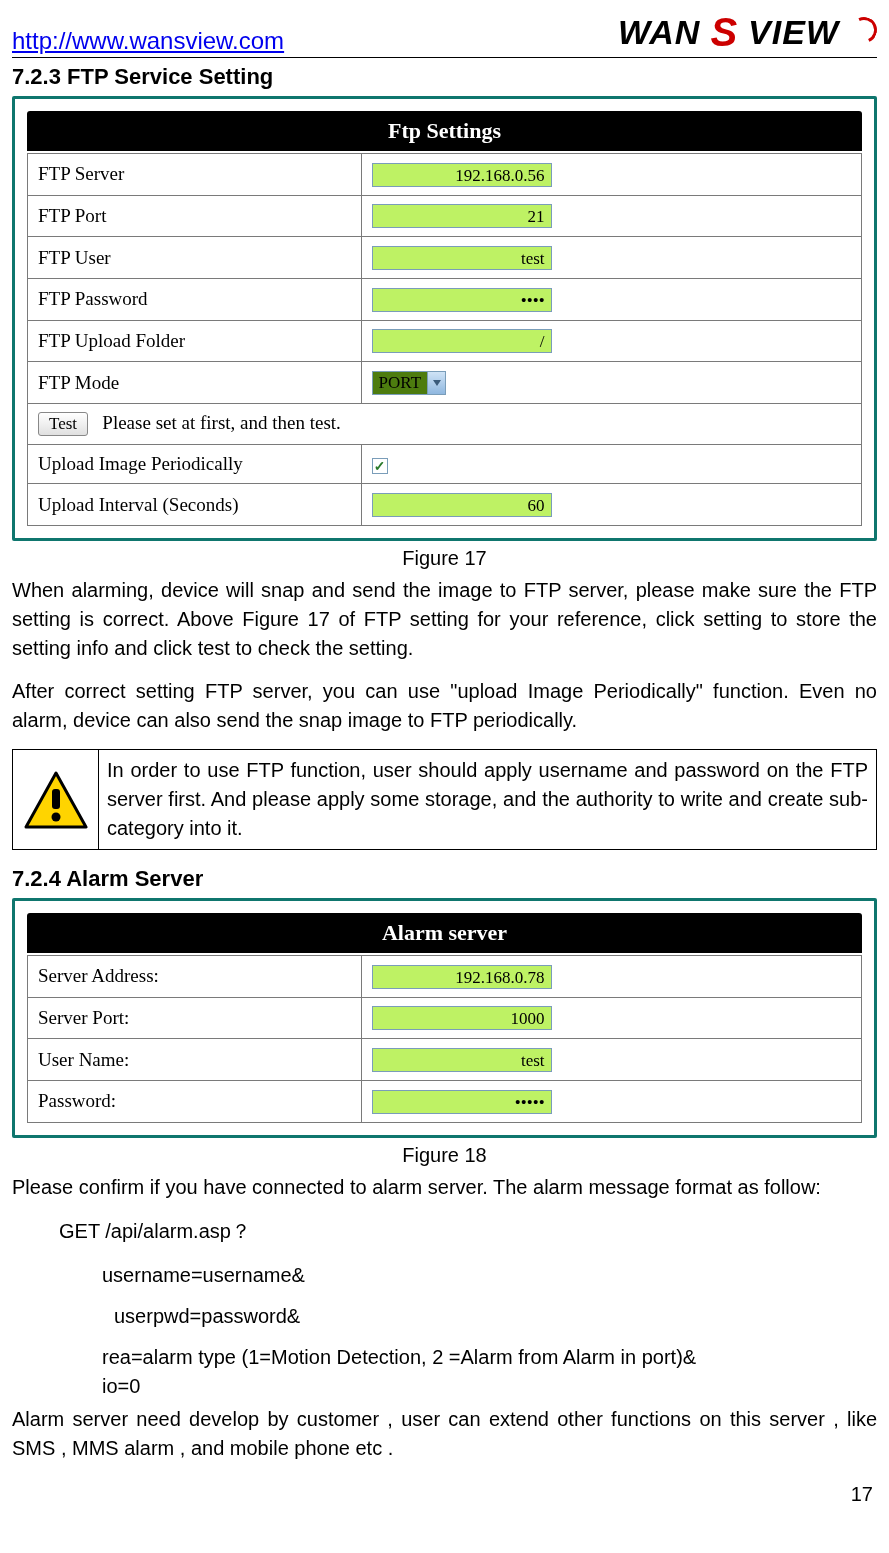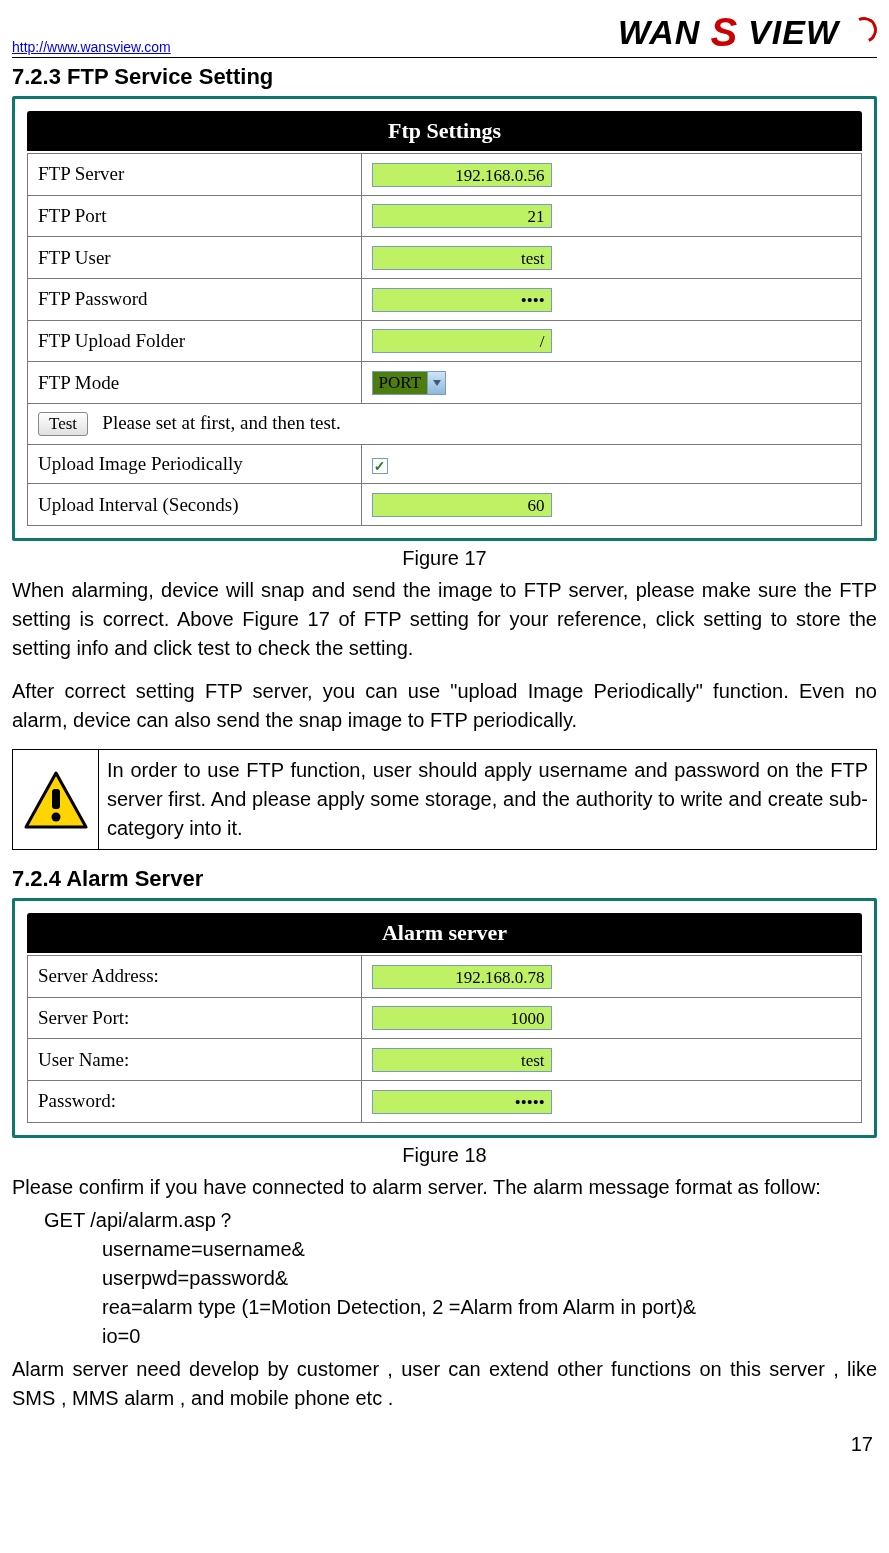--- a/index.html
+++ b/index.html
@@ -18,21 +18,21 @@
     display: flex;
     justify-content: space-between;
     align-items: flex-end;
     border-bottom: 1.5px solid #000;
     padding-bottom: 2px;
     margin-bottom: 4px;
   }
   .url {
     color: #0000EE;
     text-decoration: underline;
-    font-size: 14px;
+    font-size: 24px;
   }
   .logo {
     display: flex;
     align-items: center;
     gap: 10px;
   }
   .logo-text {
     font-weight: 900;
     letter-spacing: 1px;
   }
@@ -325,22 +325,22 @@
         <span class="faux-input">•••••</span>
       </td>
     </tr>
   </tbody>
       </table>
 </div>
 
 <div class="figure-caption">Figure 18</div>
 
 <p class="body" style="margin-bottom:4px">Please confirm if you have connected to alarm server. The alarm message format as follow:</p>
-<p class="body indent1" style="margin:0">GET /api/alarm.asp？</p>
+<p class="body indent1" style="margin:15px">GET /api/alarm.asp？</p>
 <p class="body indent2" style="margin:0">username=username&amp;</p>
-<p class="body indent2" style="margin:0">userpwd=password&amp;</p>
+<p class="body indent2" style="margin:12px">userpwd=password&amp;</p>
 <p class="body indent2" style="margin:0">rea=alarm type (1=Motion Detection, 2 =Alarm from Alarm in port)&amp;</p>
 <p class="body indent2" style="margin:0 0 4px 0">io=0</p>
 <p class="body">Alarm server need develop by customer , user can extend other functions on this server , like SMS , MMS alarm , and mobile phone etc .</p>
 
 <div class="footer-page">17</div>
 
 </div>
 
 </body></html>

